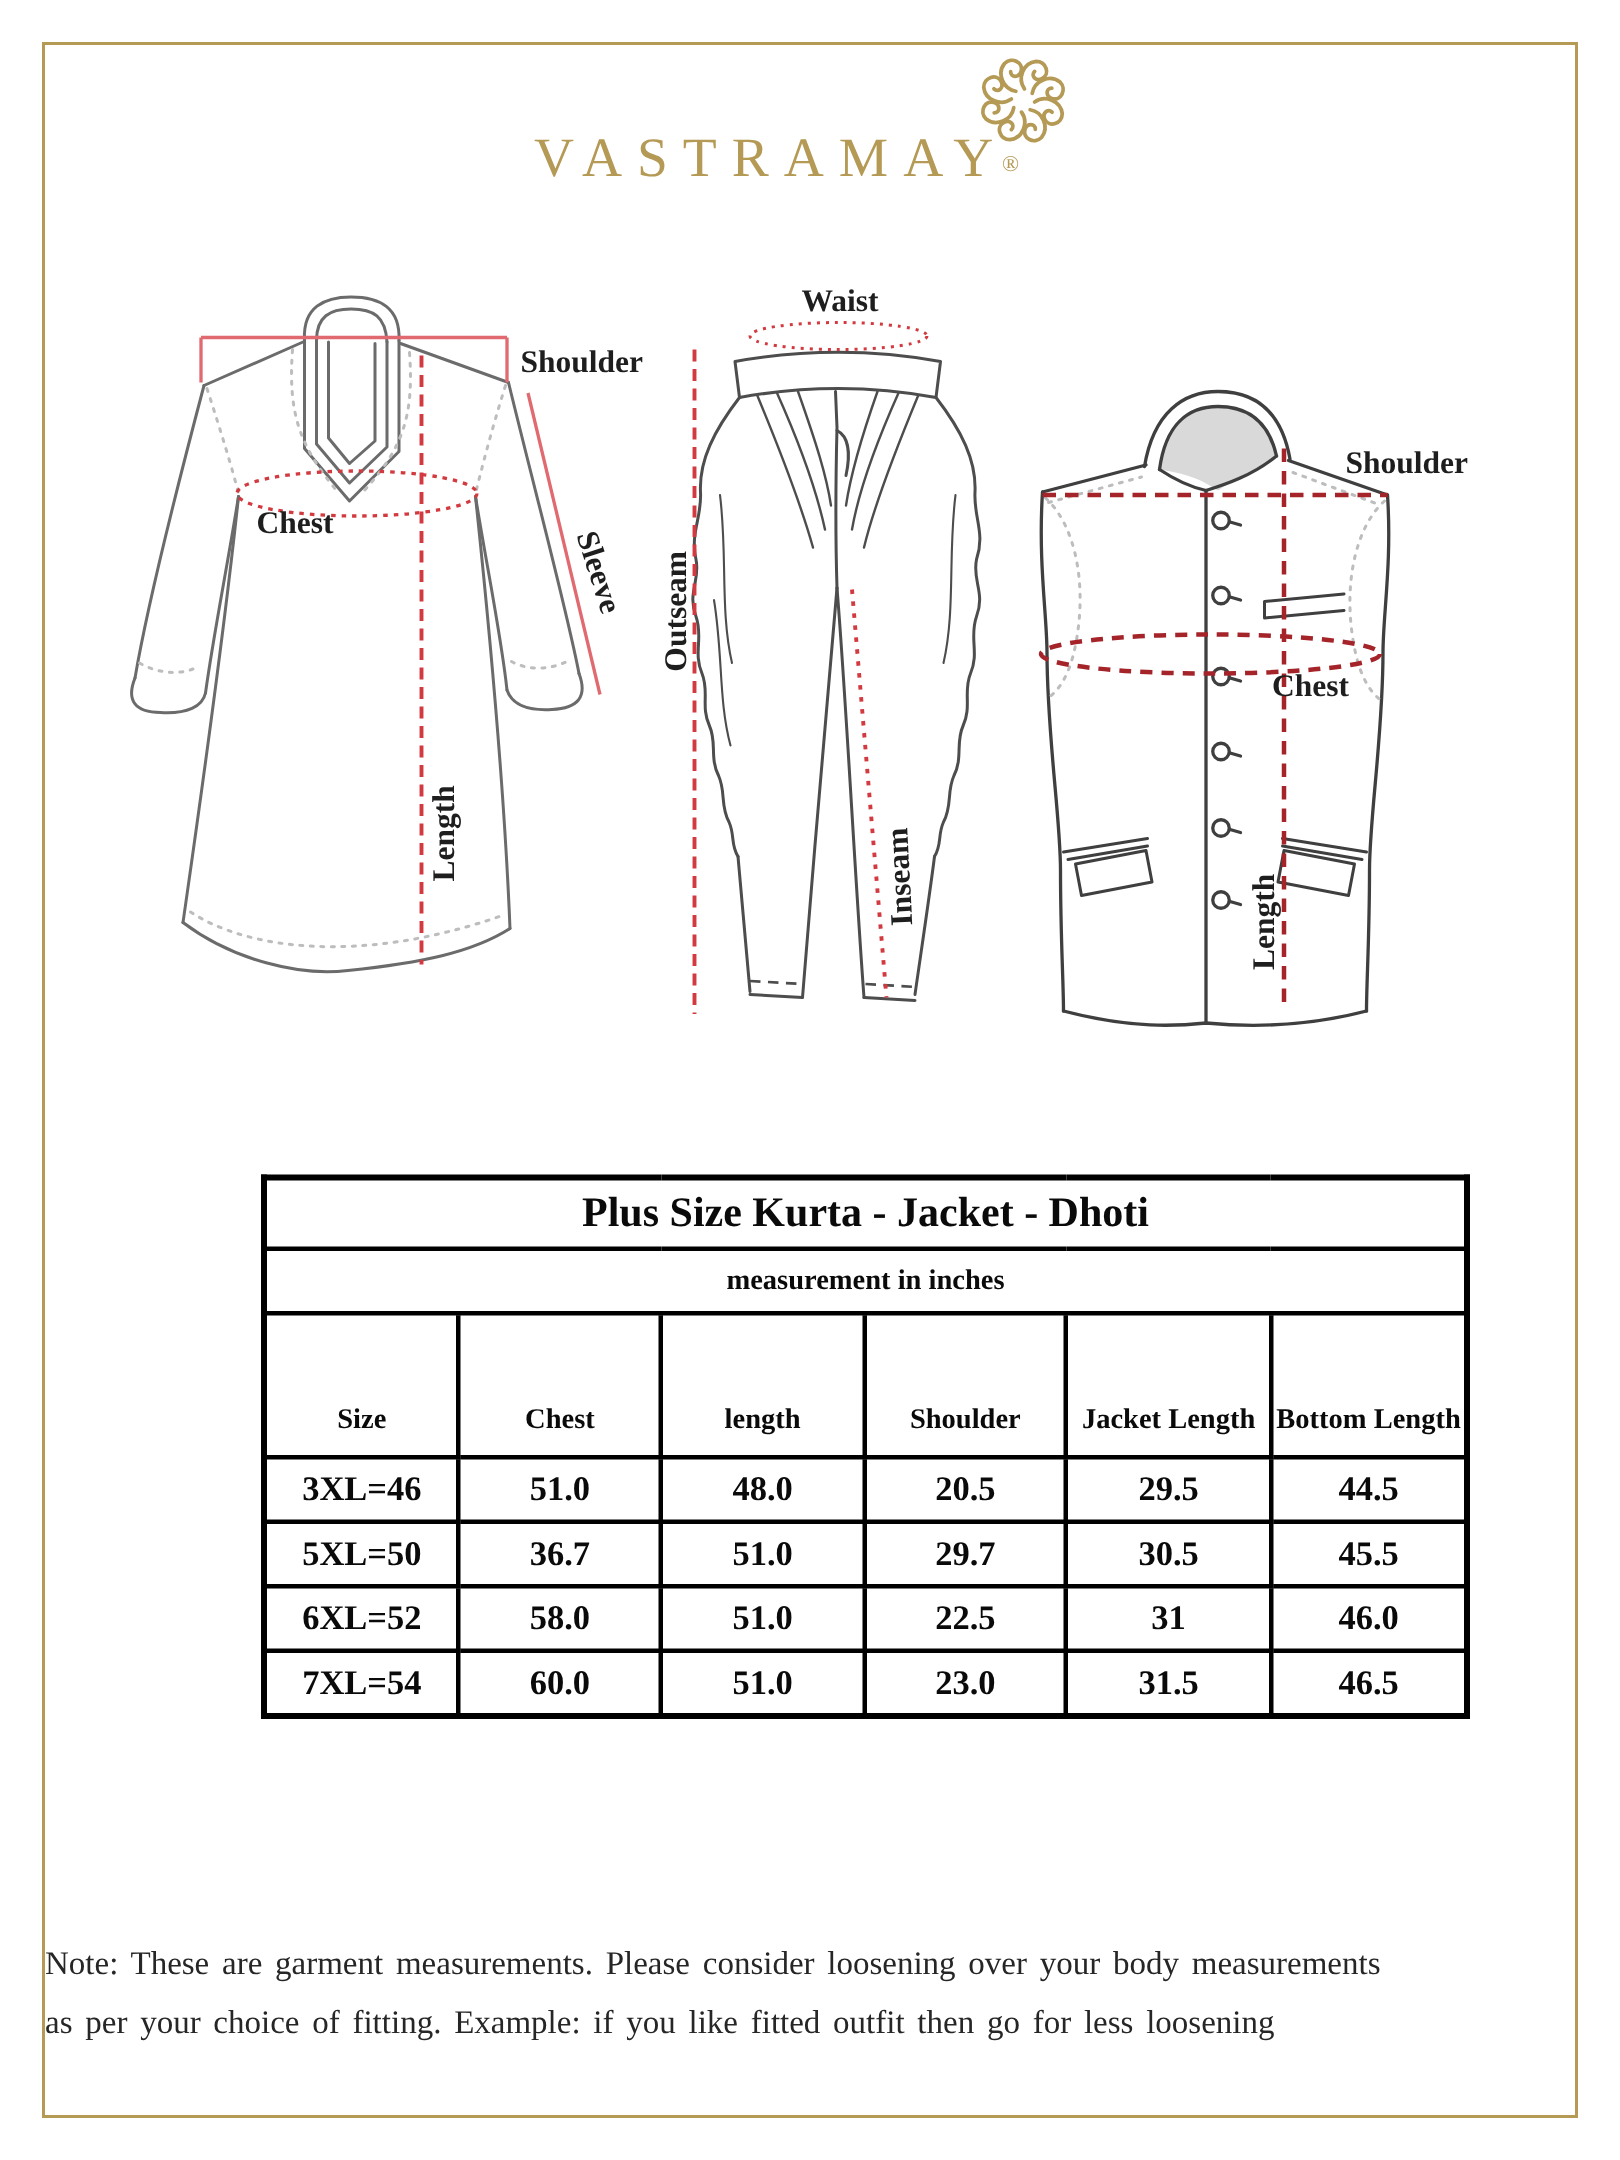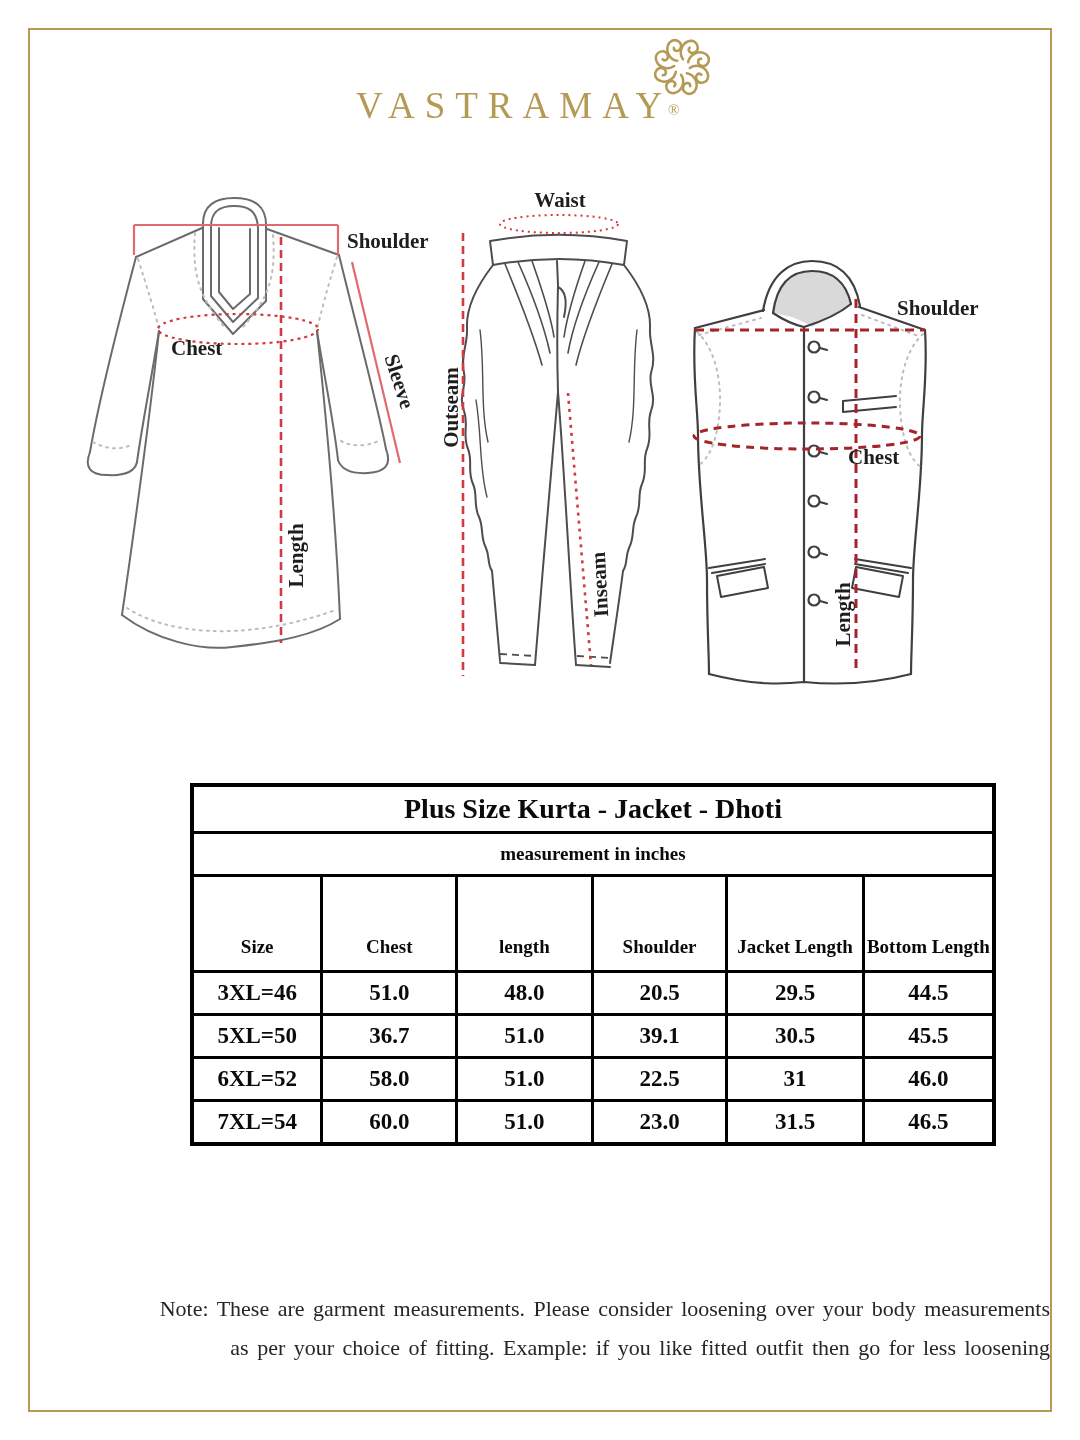--- a/index.html
+++ b/index.html
@@ -19,30 +19,30 @@
   .brand-reg{
     position:absolute;left:668px;top:102px;font-size:15px;color:#b59a56;
   }
   .ornament{position:absolute;left:650px;top:36px;}
   
   .lbl{
     position:absolute;font-weight:bold;font-size:21px;color:#1e1e1e;white-space:nowrap;
   }
   .lbl.c{text-align:center;}
   
-  #table-wrap{position:absolute;left:148px;top:783px;width:829px;padding-left:42px;}
+  #table-wrap{position:absolute;left:132px;top:783px;width:829px;padding-left:42px;}
   table.tbl{border-collapse:collapse;width:806px;table-layout:fixed;border:4px solid #000;color:#0a0a0a;}
   table.tbl td,table.tbl th{border:3px solid #000;text-align:center;font-weight:bold;}
   tr.title-row td{height:42px;font-size:28px;}
   tr.subtitle-row td{height:38px;font-size:19px;text-align:center;}
   tr.head-row th{height:82px;font-size:19px;vertical-align:bottom;padding:2px 2px 9px 2px;line-height:1.55;}
   tr.data-row td{height:38px;font-size:23px;}
   
   #note{
-    position:absolute;left:30px;top:1289px;width:1020px;text-align:right;
+    position:absolute;left:30px;top:1289px;width:1020px;text-align:left;
     font-size:22px;line-height:39px;color:#262626;word-spacing:3px;
   }
   svg{position:absolute;overflow:visible;}
 </style>
 </head>
 <body>
 
 <div id="page">
 
   <div id="gold-frame"></div>
@@ -243,21 +243,21 @@
           <td>51.0</td>
           <td>48.0</td>
           <td>20.5</td>
           <td>29.5</td>
           <td>44.5</td>
         </tr>
         <tr class="data-row">
           <td>5XL=50</td>
           <td>36.7</td>
           <td>51.0</td>
-          <td>39.1</td>
+          <td>29.7</td>
           <td>30.5</td>
           <td>45.5</td>
         </tr>
         <tr class="data-row">
           <td>6XL=52</td>
           <td>58.0</td>
           <td>51.0</td>
           <td>22.5</td>
           <td>31</td>
           <td>46.0</td>

